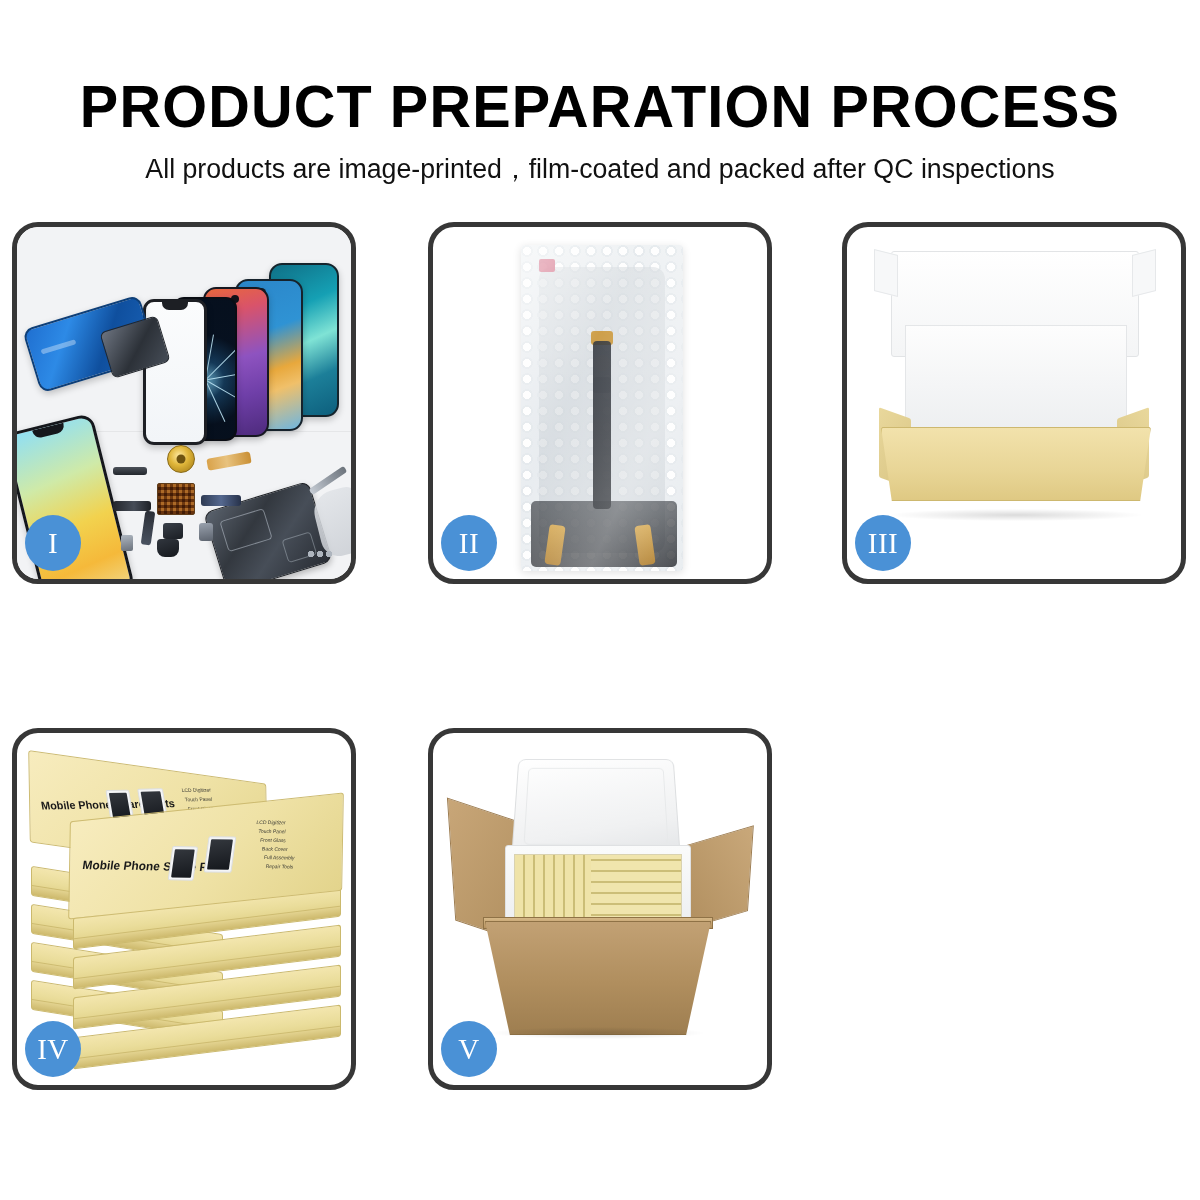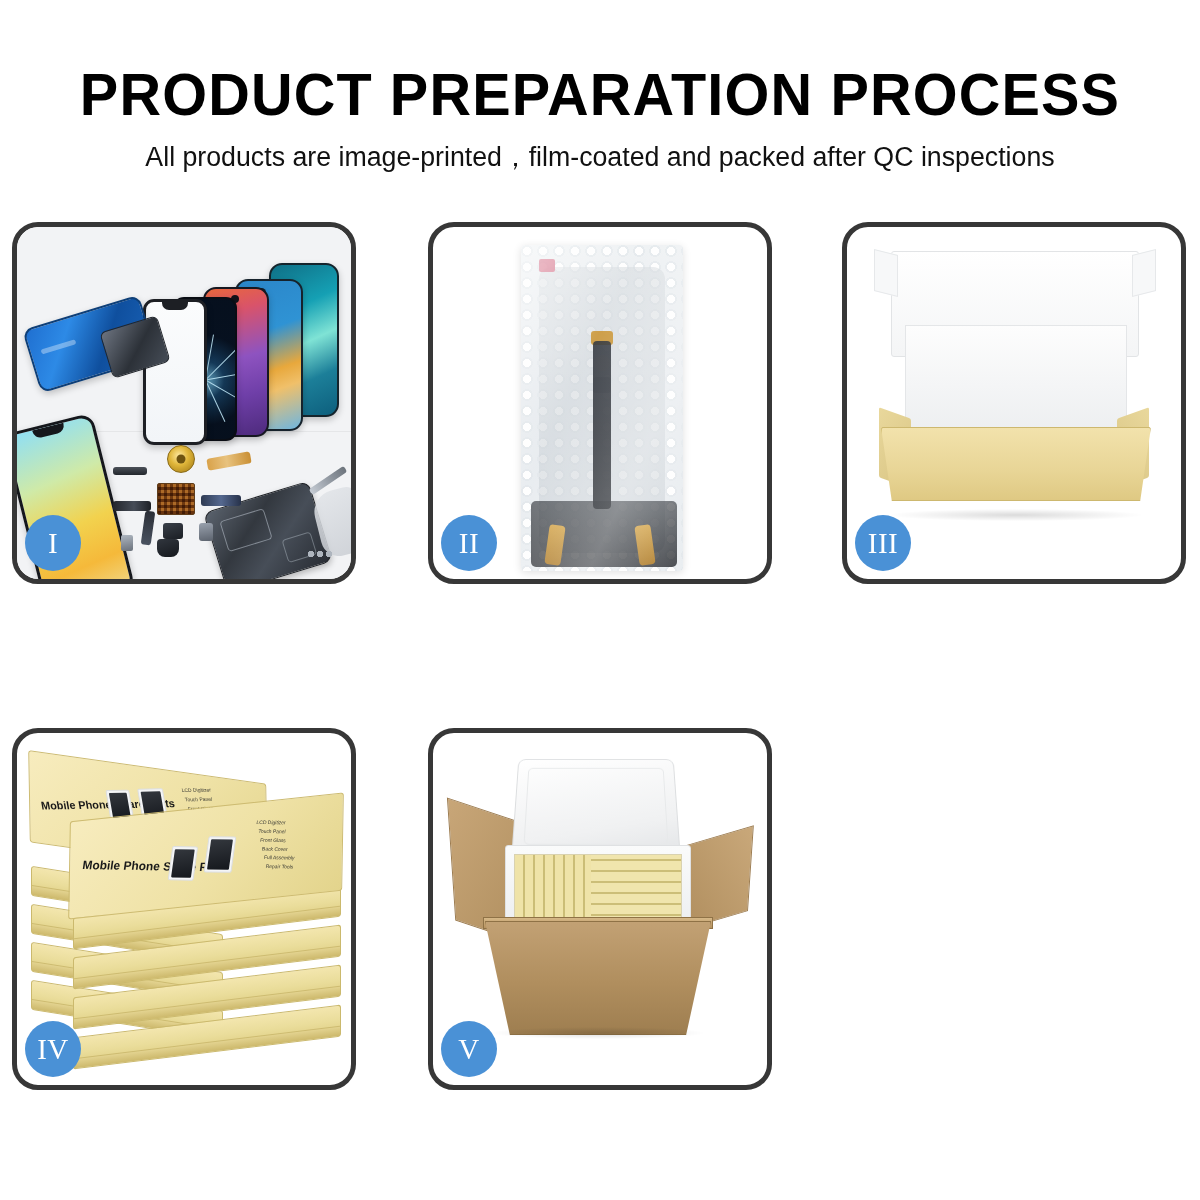--- a/index.html
+++ b/index.html
@@ -11,21 +11,21 @@
     width: 1200px;
     height: 1200px;
     font-family: "Liberation Sans", sans-serif;
     overflow: hidden;
     position: relative;
   }
 
   
   .header {
     position: absolute;
-    top: 4px; left: 0;
+    top: 16px; left: 0;
     width: 1200px;
     height: 200px;
     text-align: center;
   }
   .title {
     margin: 0;
     padding-top: 60px;
     font-size: 60px;
     line-height: 62px;
     font-weight: 700;

